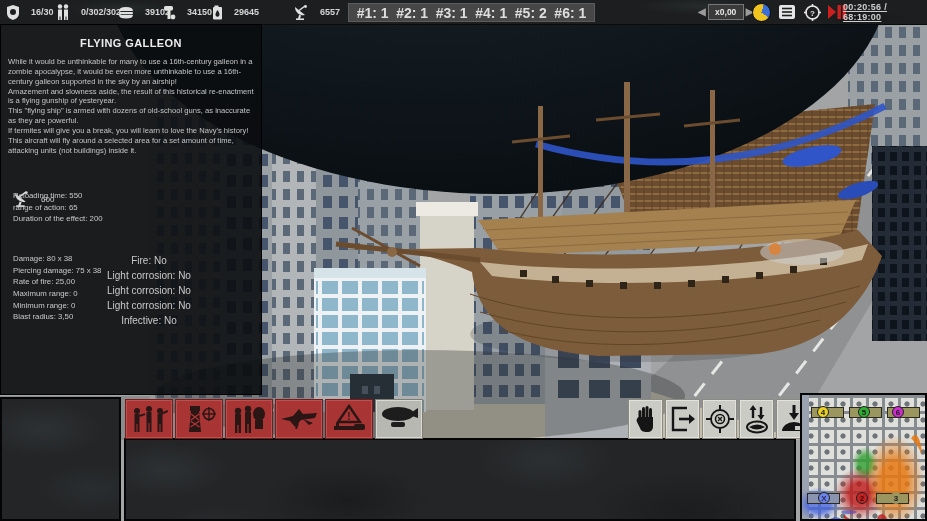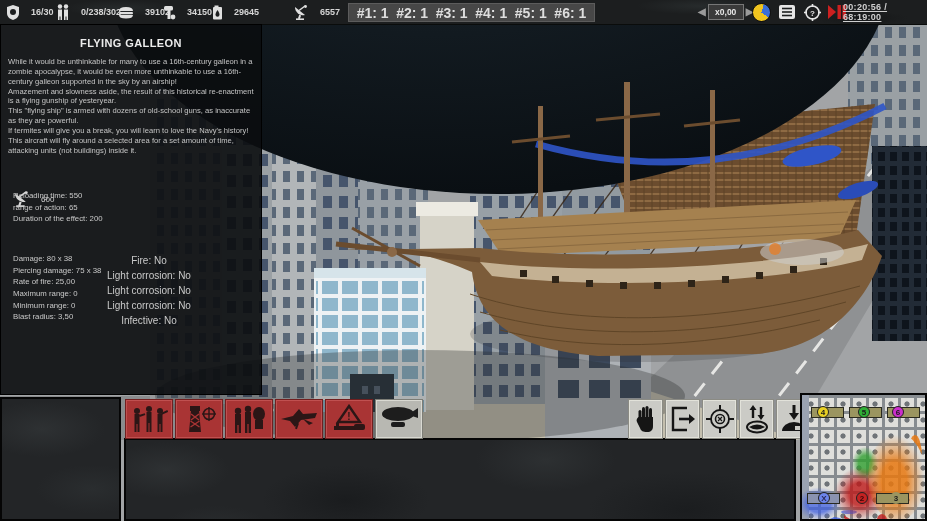--- a/index.html
+++ b/index.html
@@ -268,21 +268,21 @@
       <svg width="14" height="16" viewBox="0 0 14 16">
           <circle cx="4" cy="2.5" r="2.2" fill="#e0e0e0"></circle>
           <rect x="2" y="5.5" width="4" height="7" fill="#e0e0e0"></rect>
           <rect x="2" y="12" width="1.5" height="4" fill="#e0e0e0"></rect>
           <rect x="4.5" y="12" width="1.5" height="4" fill="#e0e0e0"></rect>
           <circle cx="10" cy="2.5" r="2.2" fill="#e0e0e0"></circle>
           <rect x="8" y="5.5" width="4" height="7" fill="#e0e0e0"></rect>
           <rect x="8" y="12" width="1.5" height="4" fill="#e0e0e0"></rect>
           <rect x="10.5" y="12" width="1.5" height="4" fill="#e0e0e0"></rect>
         </svg>
-      <span>0/238/302</span>
+      <span>0/302/302</span>
     </div>
     <div class="res" style="left:118px">
       <svg width="16" height="13" viewBox="0 0 16 13">
           <path d="M1 5 Q1 1 8 1 Q15 1 15 5 Z" fill="#e0e0e0"></path>
           <rect x="1" y="6" width="14" height="2.2" rx="1" fill="#e0e0e0"></rect>
           <path d="M1 9 H15 Q15 12.5 8 12.5 Q1 12.5 1 9 Z" fill="#e0e0e0"></path>
         </svg>
       <span>39102</span>
     </div>
     <div class="res" style="left:162px">
@@ -310,21 +310,21 @@
           <rect x="3" y="13.4" width="8" height="1.6" fill="#e0e0e0"></rect>
         </svg>
       <span>6557</span>
     </div>
 
     <div class="sq-box">
       <span>#1: 1</span>
       <span>#2: 1</span>
       <span>#3: 1</span>
       <span>#4: 1</span>
-      <span>#5: 1</span>
+      <span>#5: 2</span>
       <span>#6: 1</span>
     </div>
 
     <div class="rt" style="left:698px;gap:1px">
       <span class="chev">◀</span>
       <span class="spd">x0,00</span>
       <span class="chev">▶</span>
     </div>
 
     <div class="rt" style="left:752px;gap:7px">

